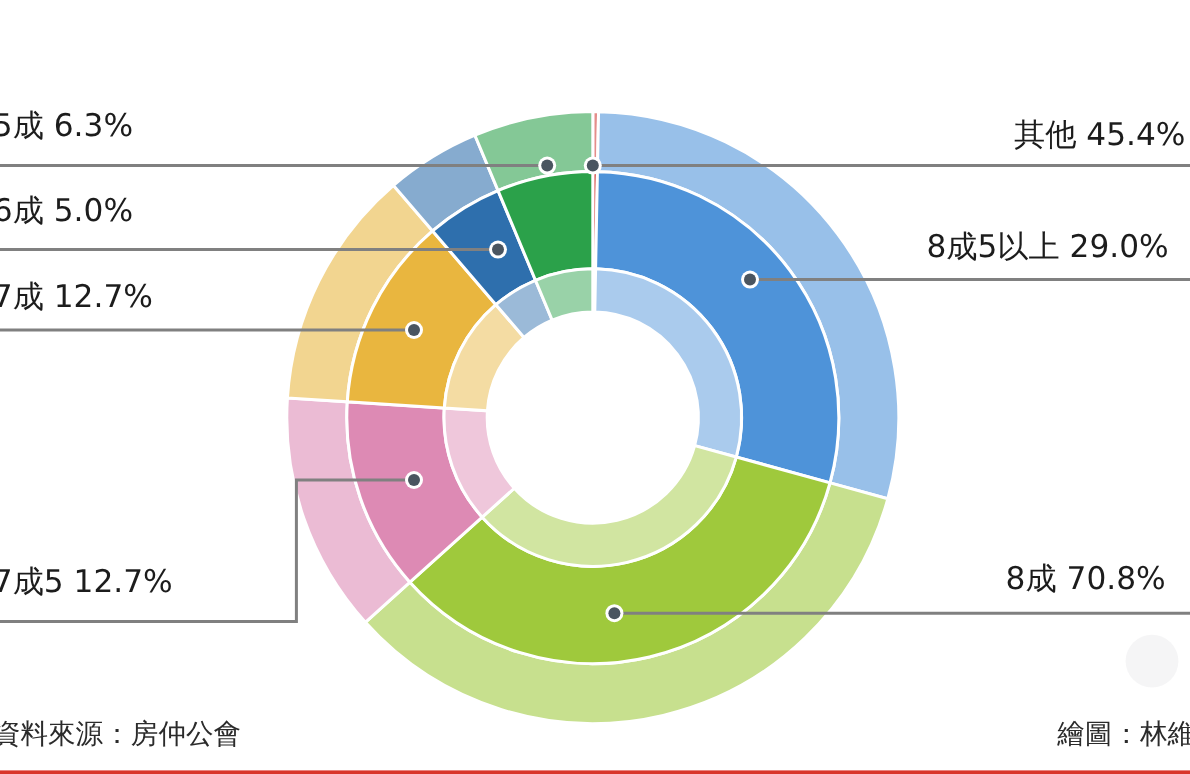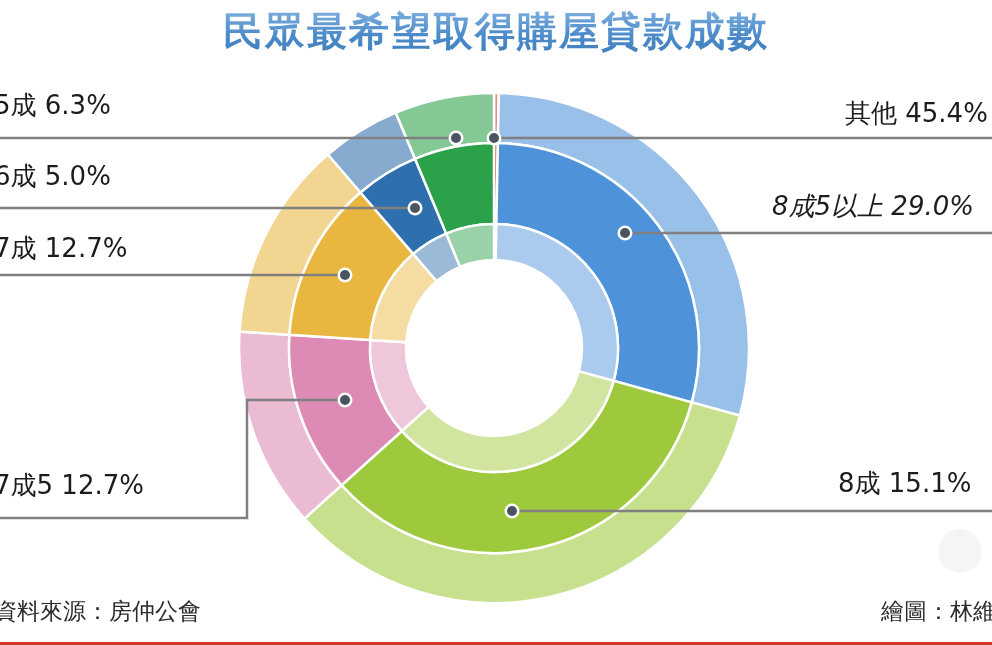--- a/index.html
+++ b/index.html
@@ -47,21 +47,20 @@
   #watermark{
     position:absolute;right:10px;bottom:72px;width:44px;height:44px;
     border-radius:50%;opacity:.10;background:#9aa0a6;
   }
 </style>
 </head>
 <body>
 
 <div id="stage">
 
-  <div id="title">民眾最希望取得購屋貸款成數</div>
 
   <svg id="chart" viewBox="0 0 992 645" preserveAspectRatio="none" aria-hidden="true">
     <defs>
       <clipPath id="clipAll">
           <rect x="0" y="0" width="992" height="645"></rect>
         </clipPath>
     </defs>
     <g id="rings" clip-path="url(#clipAll)">
         <path d="M 494 93 A 255 255 0 0 1 498.8015511446867 93.04520968100059 L 497.86007052808145 143.03634503766716 A 205 205 0 0 0 494 143 Z" fill="#e48d8a" stroke="#ffffff" stroke-width="2.5"></path>
         <path d="M 494 143 A 205 205 0 0 1 497.86007052808145 143.03634503766716 L 496.33487192918096 224.02198431546697 A 124 124 0 0 0 494 224 Z" fill="#d03b35" stroke="#ffffff" stroke-width="2.5"></path>
@@ -105,22 +104,22 @@
         <circle cx="415" cy="208" r="7.5" fill="#ffffff"></circle>
         <circle cx="415" cy="208" r="5" fill="#4a5560"></circle>
         <line x1="0" y1="138" x2="456" y2="138" stroke="#808080" stroke-width="2.5"></line>
         <circle cx="456" cy="138" r="7.5" fill="#ffffff"></circle>
         <circle cx="456" cy="138" r="5" fill="#4a5560"></circle>
       </g>
   </svg>
 
   <div id="labels">
       <div class="lbl" style="left: 845px; top: 100px;">其他  45.4%</div>
-      <div class="lbl" style="left: 772px; top: 193px; font-style: italic;">8成5以上  29.0%</div>
-      <div class="lbl" style="left: 838px; top: 470px;">8成  15.1%</div>
+      <div class="lbl" style="left: 772px; top: 193px;">8成5以上  29.0%</div>
+      <div class="lbl" style="left: 838px; top: 470px;">8成  70.8%</div>
       <div class="lbl" style="left: -6px; top: 472px;">7成5  12.7%</div>
       <div class="lbl" style="left: -6px; top: 235px;">7成  12.7%</div>
       <div class="lbl" style="left: -6px; top: 163px;">6成  5.0%</div>
       <div class="lbl" style="left: -6px; top: 92px;">5成  6.3%</div>
     </div>
 
   <div id="watermark"></div>
 
   <div id="footer-left">資料來源：房仲公會</div>
   <div id="footer-right">繪圖：林維</div>

